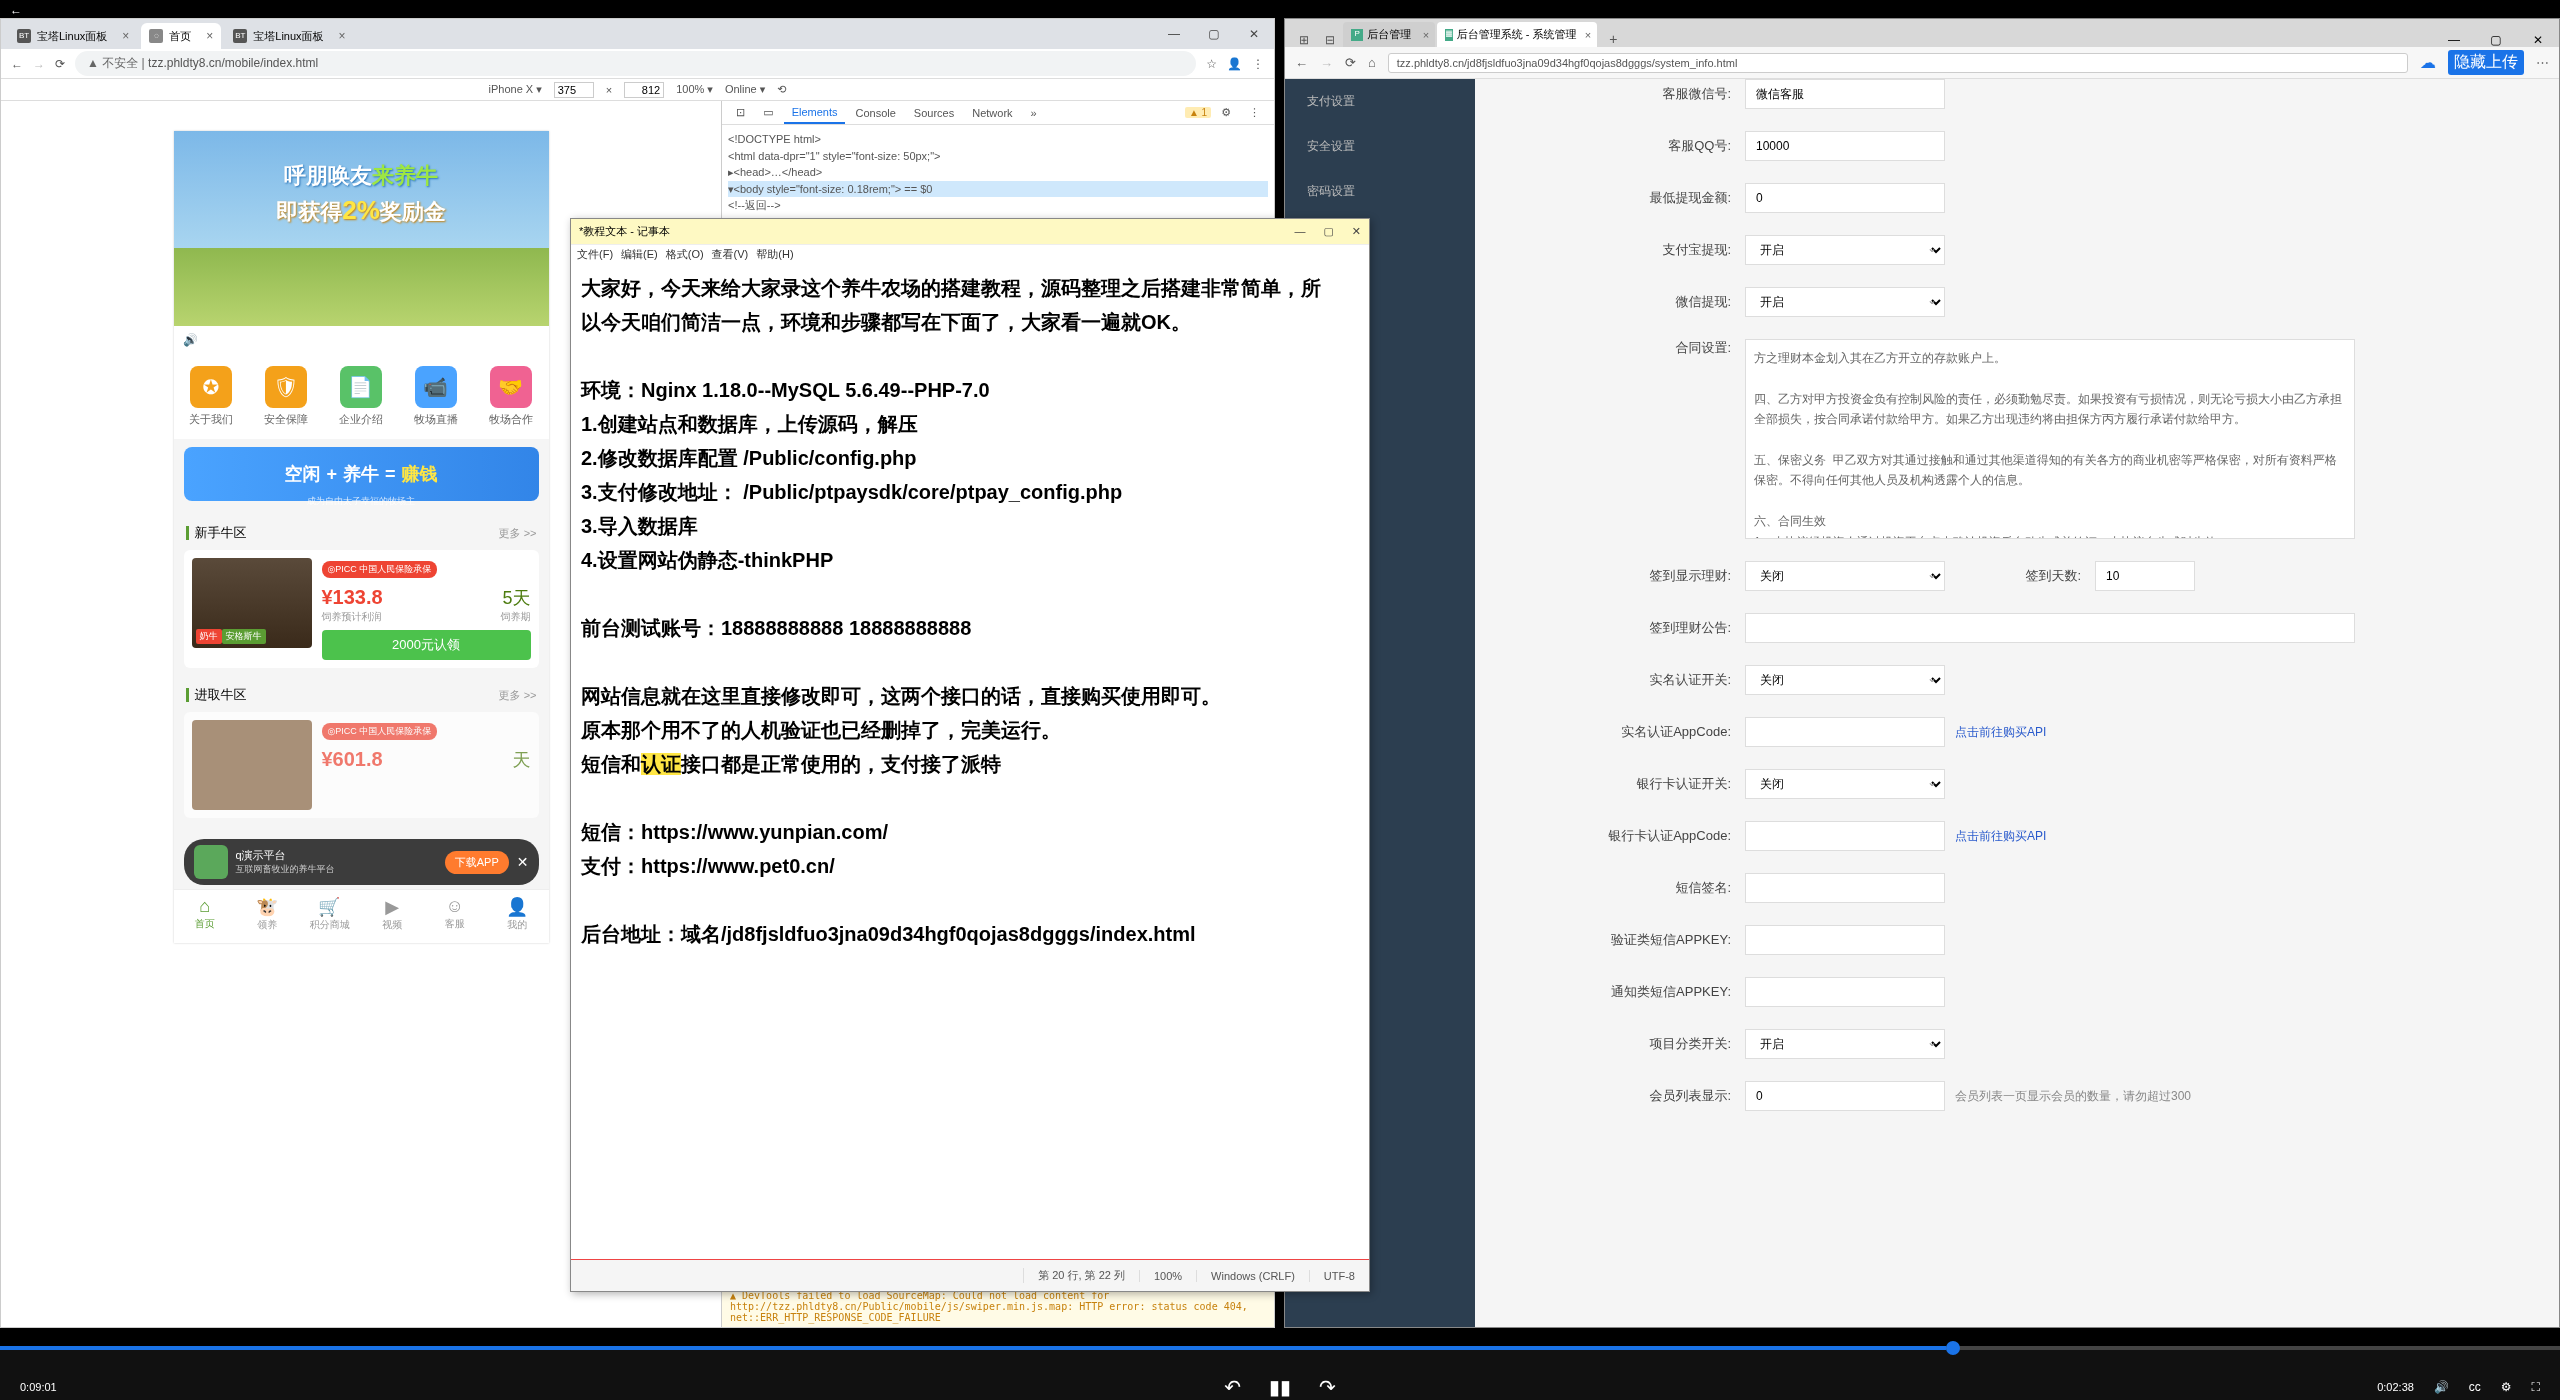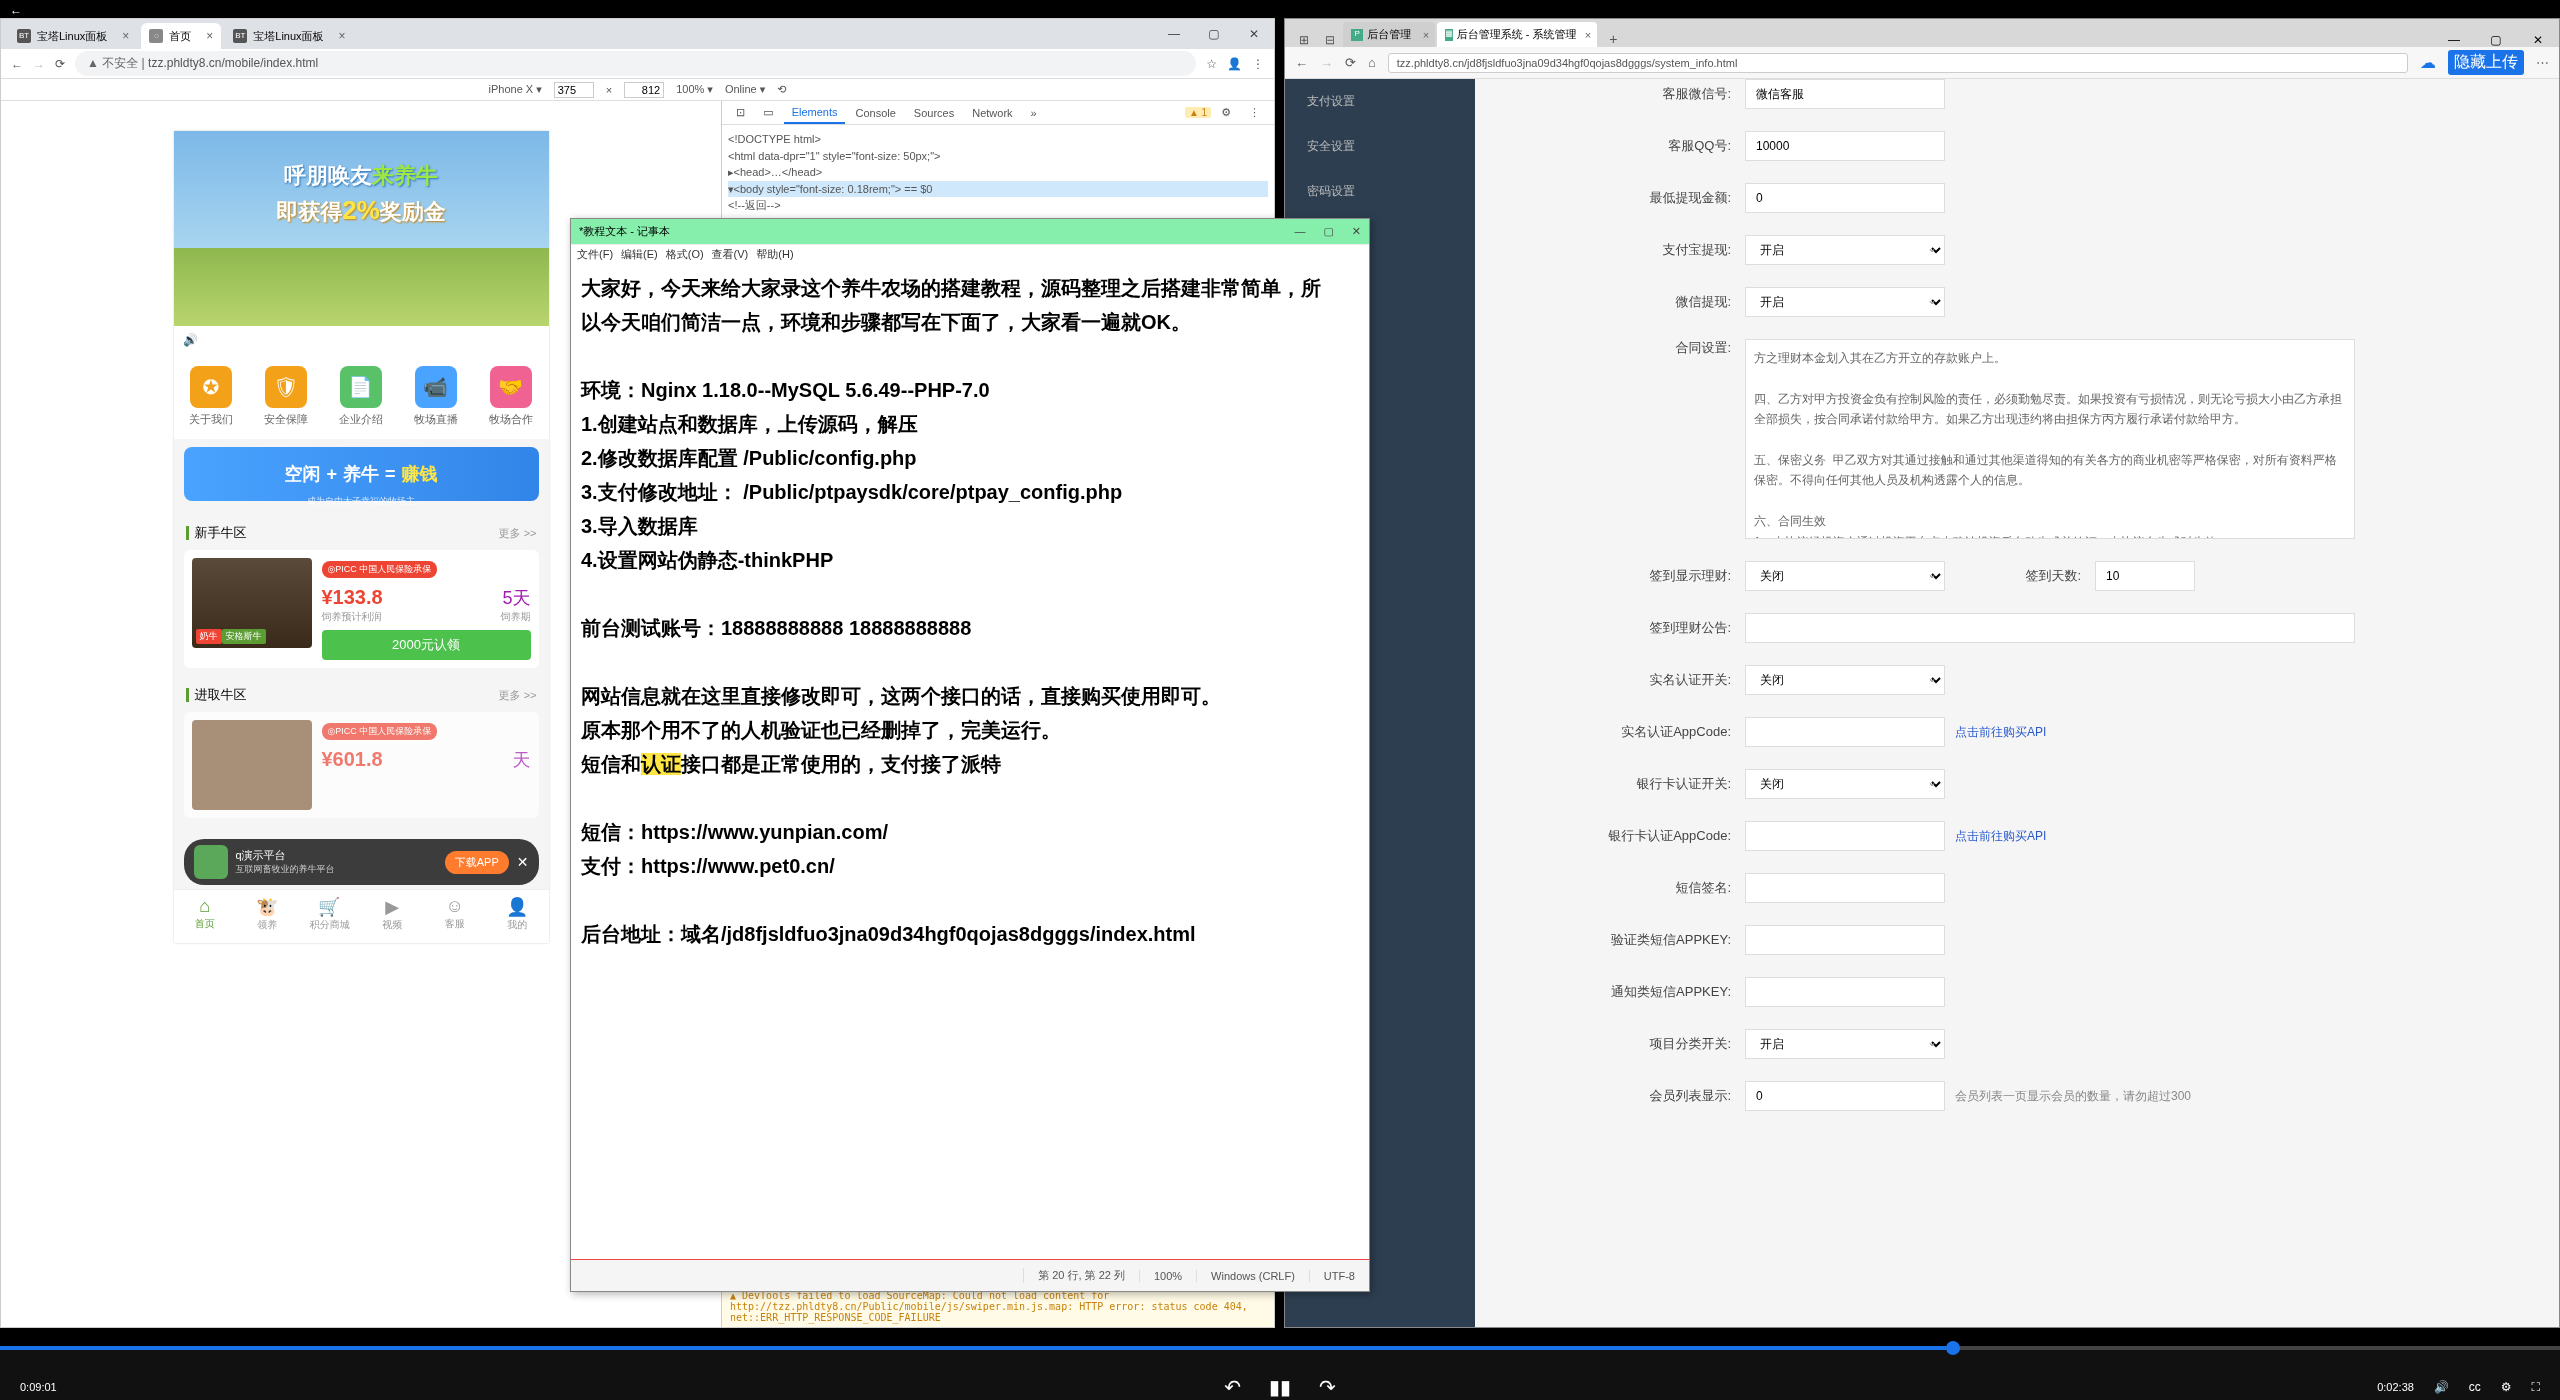--- a/index.html
+++ b/index.html
@@ -46,21 +46,21 @@
 .section-head .bar { width: 3px; height: 14px; background: #5b9d33; margin-right: 6px; }
 .section-head .more { margin-left: auto; font-size: 11px; color: #999; text-align: right; }
 .card { margin: 0 10px 10px; background: #fff; border-radius: 6px; padding: 8px; display: flex; }
 .card .thumb { width: 120px; height: 90px; background: #a8866f; border-radius: 4px; position: relative; }
 .card .thumb .tag { position: absolute; bottom: 4px; left: 4px; background: #e43; color: #fff; font-size: 9px; padding: 1px 4px; border-radius: 2px; }
 .card .thumb .tag2 { position: absolute; bottom: 4px; left: 30px; background: #5b9d33; color: #fff; font-size: 9px; padding: 1px 4px; border-radius: 2px; }
 .card .info { flex: 1; padding-left: 10px; }
 .card .picc { background: #e43; color: #fff; font-size: 9px; padding: 2px 6px; border-radius: 8px; display: inline-block; }
 .card .price-row { display: flex; align-items: baseline; margin-top: 8px; }
 .card .price { color: #e43; font-size: 20px; font-weight: bold; }
-.card .days { margin-left: auto; font-size: 18px; color: #a21caf; }
+.card .days { margin-left: auto; font-size: 18px; color: #4d7c0f; }
 .card .sub-row { display: flex; font-size: 10px; color: #999; }
 .card .sub-row span:last-child { margin-left: auto; }
 .card .adopt-btn { margin-top: 6px; background: #4cc24c; color: #fff; text-align: center; padding: 6px; border-radius: 4px; font-size: 13px; }
 .app-popup { position: absolute; bottom: 58px; left: 10px; right: 10px; background: rgba(40,40,40,0.9); border-radius: 20px; padding: 6px 10px; display: flex; align-items: center; color: #fff; font-size: 11px; }
 .app-popup .logo { width: 34px; height: 34px; background: #5ba85b; border-radius: 6px; margin-right: 8px; }
 .app-popup .dlbtn { background: #ff7b2e; padding: 4px 10px; border-radius: 12px; margin-left: auto; }
 .app-popup .close { margin-left: 8px; font-size: 14px; }
 .bottom-nav { position: absolute; bottom: 0; left: 0; right: 0; height: 54px; background: #fff; border-top: 1px solid #eee; display: flex; }
 .bottom-nav .nav-item { flex: 1; text-align: center; font-size: 10px; color: #999; padding-top: 6px; }
 .bottom-nav .nav-item.active { color: #5b9d33; }
@@ -71,21 +71,21 @@
 .dt-tabs { height: 24px; border-bottom: 1px solid #ddd; display: flex; align-items: center; font-size: 11px; padding: 0 6px; gap: 2px; }
 .dt-tabs span { padding: 4px 8px; color: #555; }
 .dt-tabs span.active { border-bottom: 2px solid #1a73e8; color: #1a73e8; }
 .dt-tabs .warn-badge { margin-left: auto; background: #ffecb3; color: #c7820e; padding: 0 4px; border-radius: 2px; font-size: 10px; }
 .dt-dom { padding: 6px; font-family: Consolas, monospace; font-size: 11px; color: #555; line-height: 1.5; }
 .dt-dom .sel { background: #cfe8fc; }
 .dt-console-err { position: absolute; bottom: 0; left: 0; right: 0; background: #fff; border-top: 1px solid #ddd; padding: 4px 8px; font-family: Consolas, monospace; font-size: 10px; color: #c7820e; background: #fffbe6; }
 
 
 .notepad { position: absolute; top: 218px; left: 570px; width: 800px; height: 1074px; background: #fff; border: 1px solid #888; box-shadow: 2px 2px 8px rgba(0,0,0,0.3); z-index: 100; }
-.notepad-title { height: 26px; background: #86efac; display: flex; align-items: center; padding: 0 8px; font-size: 11px; border-bottom: 1px solid #eee; }
+.notepad-title { height: 26px; background: #fef9c3; display: flex; align-items: center; padding: 0 8px; font-size: 11px; border-bottom: 1px solid #eee; }
 .notepad-title .wincontrols { margin-left: auto; display: flex; gap: 18px; font-size: 11px; color: #444; }
 .notepad-menu { height: 20px; padding: 2px 6px; font-size: 11px; color: #333; display: flex; gap: 8px; }
 .notepad-body { padding: 6px 10px; font-size: 20px; line-height: 1.7; font-weight: bold; color: #000; }
 .notepad-body .hl { background: #ffe643; }
 .notepad-status { position: absolute; bottom: 0; left: 0; right: 0; height: 32px; border-top: 1px solid #ef4444; background: #f5f5f5; display: flex; font-size: 11px; color: #555; align-items: center; }
 .notepad-status span { padding: 0 14px; border-left: 1px solid #ddd; }
 
 
 .edge-win { position: absolute; top: 18px; left: 1284px; right: 0; height: 1310px; background: #fff; border: 1px solid #888; }
 .edge-tabs { height: 28px; background: #d8d8d8; display: flex; align-items: flex-end; padding-left: 6px; }

